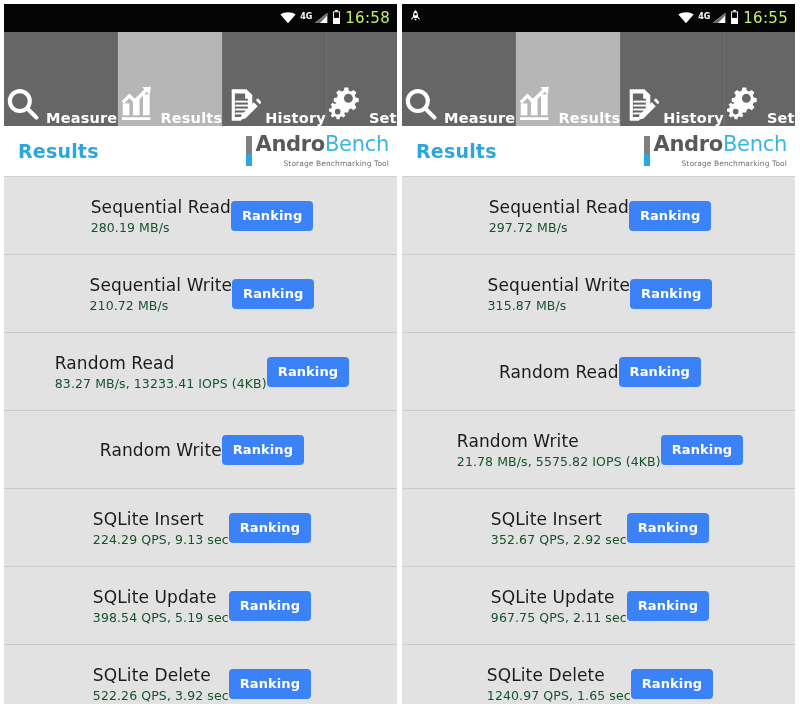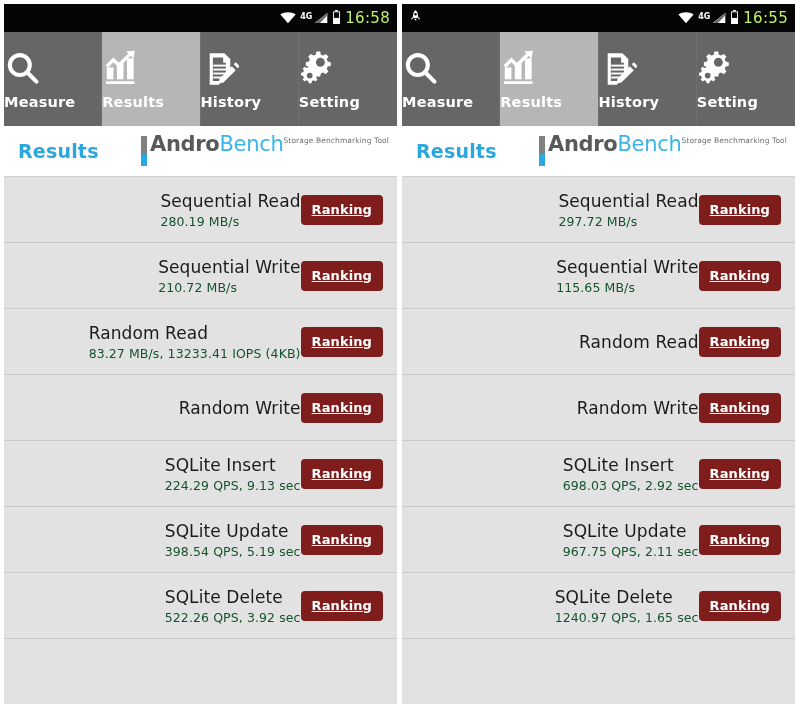--- a/index.html
+++ b/index.html
@@ -78,22 +78,21 @@
   
   .navbar {
     height: 94px;
     background: #666666;
     display: flex;
     flex: 0 0 auto;
   }
   .nav-tab {
     flex: 1 1 25%;
     display: flex;
-    flex-direction: column;
-    align-items: flex-start;
+    align-items: flex-end;
     justify-content: center;
     gap: 4px;
     border-right: 1px solid #6f6f6f;
     box-sizing: border-box;
     cursor: pointer;
   }
   .nav-tab:last-child { border-right: none; }
   .nav-tab.active {
     background: #b6b6b6;
   }
@@ -137,21 +136,21 @@
     width: 6px;
     height: 30px;
     display: flex;
     flex-direction: column;
     align-self: center;
   }
   .logo-bar .top { flex: 1 1 60%; background: #808080; }
   .logo-bar .bot { flex: 1 1 40%; background: #2ba7e0; }
   .logo-text {
     display: flex;
-    flex-direction: row;
+    flex-direction: column;
     justify-content: space-between;
   }
   .logo-main {
     font-size: 21px;
     font-weight: bold;
     line-height: 1;
     letter-spacing: -0.3px;
   }
   .logo-andro { color: #58595b; }
   .logo-bench { color: #39b5e8; font-weight: normal; }
@@ -164,24 +163,24 @@
   }
 
   
   .list {
     flex: 1 1 auto;
     background: #e2e2e2;
     border-top: 1px solid #cfcfcf;
     overflow: hidden;
   }
   .result-row {
-    height: 66px;
+    height: 78px;
     display: flex;
     align-items: center;
-    justify-content: flex-end;
+    justify-content: center;
     padding: 0 14px 0 17px;
     box-sizing: border-box;
     border-bottom: 1px solid #c9c9c9;
     background: #e2e2e2;
   }
   .result-row:last-child { border-bottom: 1px solid #c9c9c9; }
   .row-text {
     display: flex;
     flex-direction: column;
     gap: 3px;
@@ -191,31 +190,30 @@
     font-size: 17px;
     font-weight: normal;
     letter-spacing: 0.1px;
   }
   .row-value {
     color: #14532d;
     font-size: 12.5px;
     letter-spacing: 0.1px;
   }
   .ranking-btn {
-    background: #7f1d1d;
+    background: #3b82f6;
     color: #ffffff;
     font-size: 13px;
     font-weight: bold;
     border: none;
     border-radius: 4px;
     padding: 7px 11px 8px 11px;
     cursor: pointer;
     font-family: "DejaVu Sans", "Liberation Sans", sans-serif;
     letter-spacing: 0.1px;
-    text-decoration: underline;
   }
   .list-filler {
     background: #e2e2e2;
     height: 100%;
   }
 </style>
 </head>
 <body>
 
 <div class="screens" id="screens">
@@ -467,40 +465,41 @@
         <div class="result-row">
           <span class="row-text">
             <span class="row-name">Sequential Read</span>
             <span class="row-value">297.72 MB/s</span>
           </span>
           <button class="ranking-btn">Ranking</button>
         </div>
         <div class="result-row">
           <span class="row-text">
             <span class="row-name">Sequential Write</span>
-            <span class="row-value">115.65 MB/s</span>
+            <span class="row-value">315.87 MB/s</span>
           </span>
           <button class="ranking-btn">Ranking</button>
         </div>
         <div class="result-row">
           <span class="row-text">
             <span class="row-name">Random Read</span>
           </span>
           <button class="ranking-btn">Ranking</button>
         </div>
         <div class="result-row">
           <span class="row-text">
             <span class="row-name">Random Write</span>
+            <span class="row-value">21.78 MB/s, 5575.82 IOPS (4KB)</span>
           </span>
           <button class="ranking-btn">Ranking</button>
         </div>
         <div class="result-row">
           <span class="row-text">
             <span class="row-name">SQLite Insert</span>
-            <span class="row-value">698.03 QPS, 2.92 sec</span>
+            <span class="row-value">352.67 QPS, 2.92 sec</span>
           </span>
           <button class="ranking-btn">Ranking</button>
         </div>
         <div class="result-row">
           <span class="row-text">
             <span class="row-name">SQLite Update</span>
             <span class="row-value">967.75 QPS, 2.11 sec</span>
           </span>
           <button class="ranking-btn">Ranking</button>
         </div>

